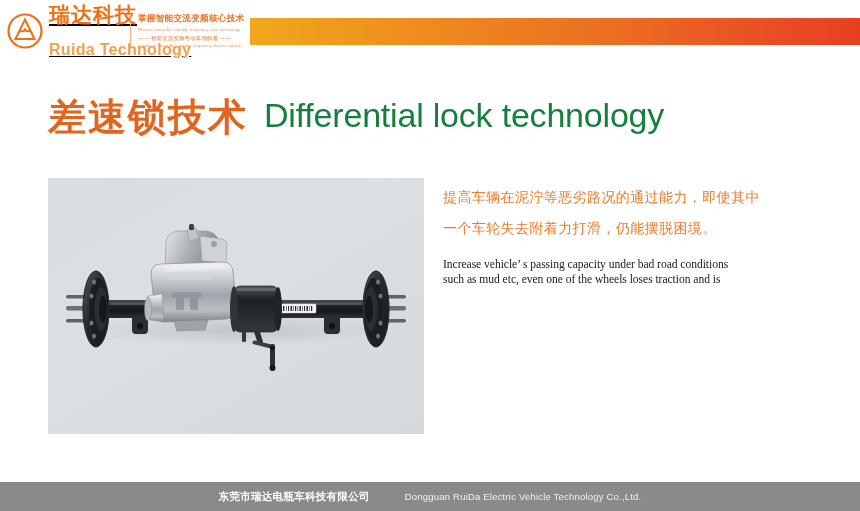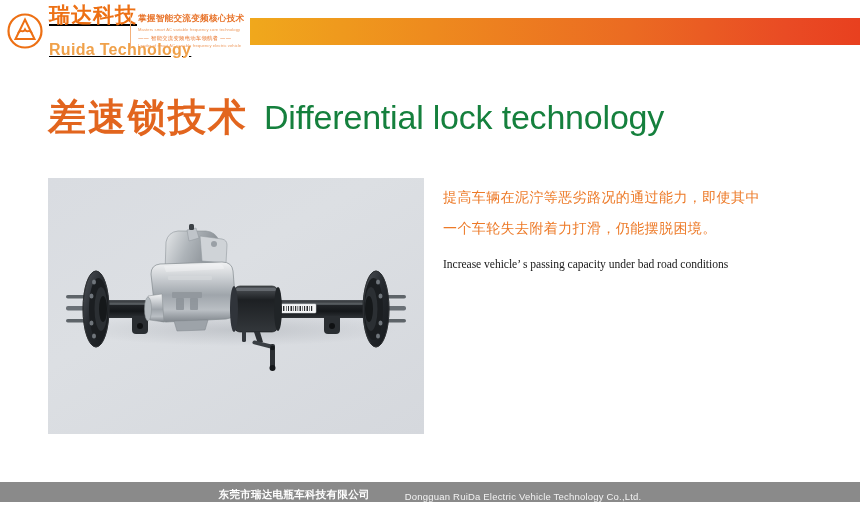--- a/index.html
+++ b/index.html
@@ -59,21 +59,21 @@
     white-space:nowrap; margin-top:1.5px;
   }
   #header-bar {
     position:absolute; left:250px; top:18px; width:610px; height:27px;
     background:linear-gradient(to right,#F0A81C 0%,#EE8A1E 30%,#EB6B22 62%,#E94B24 88%,#E8401F 100%);
   }
 
   
   #title-row {
     position:absolute; left:48px; top:98px;
-    display:flex; align-items:center;
+    display:flex; align-items:flex-start;
   }
   #title-cn {
     font-size:38px; font-weight:bold; color:#E2651E;
     letter-spacing:2px; line-height:1;
     font-family:"DejaVu Sans", sans-serif;
   }
   #title-en {
     font-size:34px; color:#15803d; margin-left:16px;
     line-height:1; letter-spacing:-.2px;
   }
@@ -97,23 +97,23 @@
     font-family:"DejaVu Sans", sans-serif;
   }
   #en-para {
     margin-top:14px; font-size:11.6px; color:#1A1A1A;
     line-height:14.6px; letter-spacing:-.05px; width:360px;
   }
   #en-para div { white-space:nowrap;font-family:Liberation Serif, serif; }
 
   
   #footer {
-    position:absolute; left:0; top:482px; width:860px; height:20px;
+    position:absolute; left:0; top:482px; width:860px; height:29px;
     background:#8A8A8A;
-    display:flex; align-items:flex-end; justify-content:center;
+    display:flex; align-items:center; justify-content:center;
   }
   #footer-cn {
     font-size:10.5px; color:#ffffff; font-weight:bold;
     letter-spacing:.3px; font-family:"DejaVu Sans", sans-serif;
   }
   #footer-en {
     font-size:9.5px; color:#F2F2F2; margin-left:35px; letter-spacing:.2px;
   }
 </style>
 </head>
@@ -306,19 +306,20 @@
       <rect x="194" y="152" width="4" height="12" rx="1.6" fill="#33373c"></rect>
     </g>
   </svg>
 </div>
 
 <div id="callout">
   <div class="cn-line">提高车辆在泥泞等恶劣路况的通过能力，即使其中</div>
   <div class="cn-line">一个车轮失去附着力打滑，仍能摆脱困境。</div>
   <div id="en-para">
     <div>Increase vehicle’  s passing capacity under bad road conditions</div>
+    <div>such as mud etc, even one of the wheels loses traction and is</div>
   </div>
 </div>
 
 <div id="footer">
   <span id="footer-cn">东莞市瑞达电瓶车科技有限公司</span>
   <span id="footer-en">Dongguan RuiDa Electric Vehicle Technology Co.,Ltd.</span>
 </div>
 
 </body></html>

